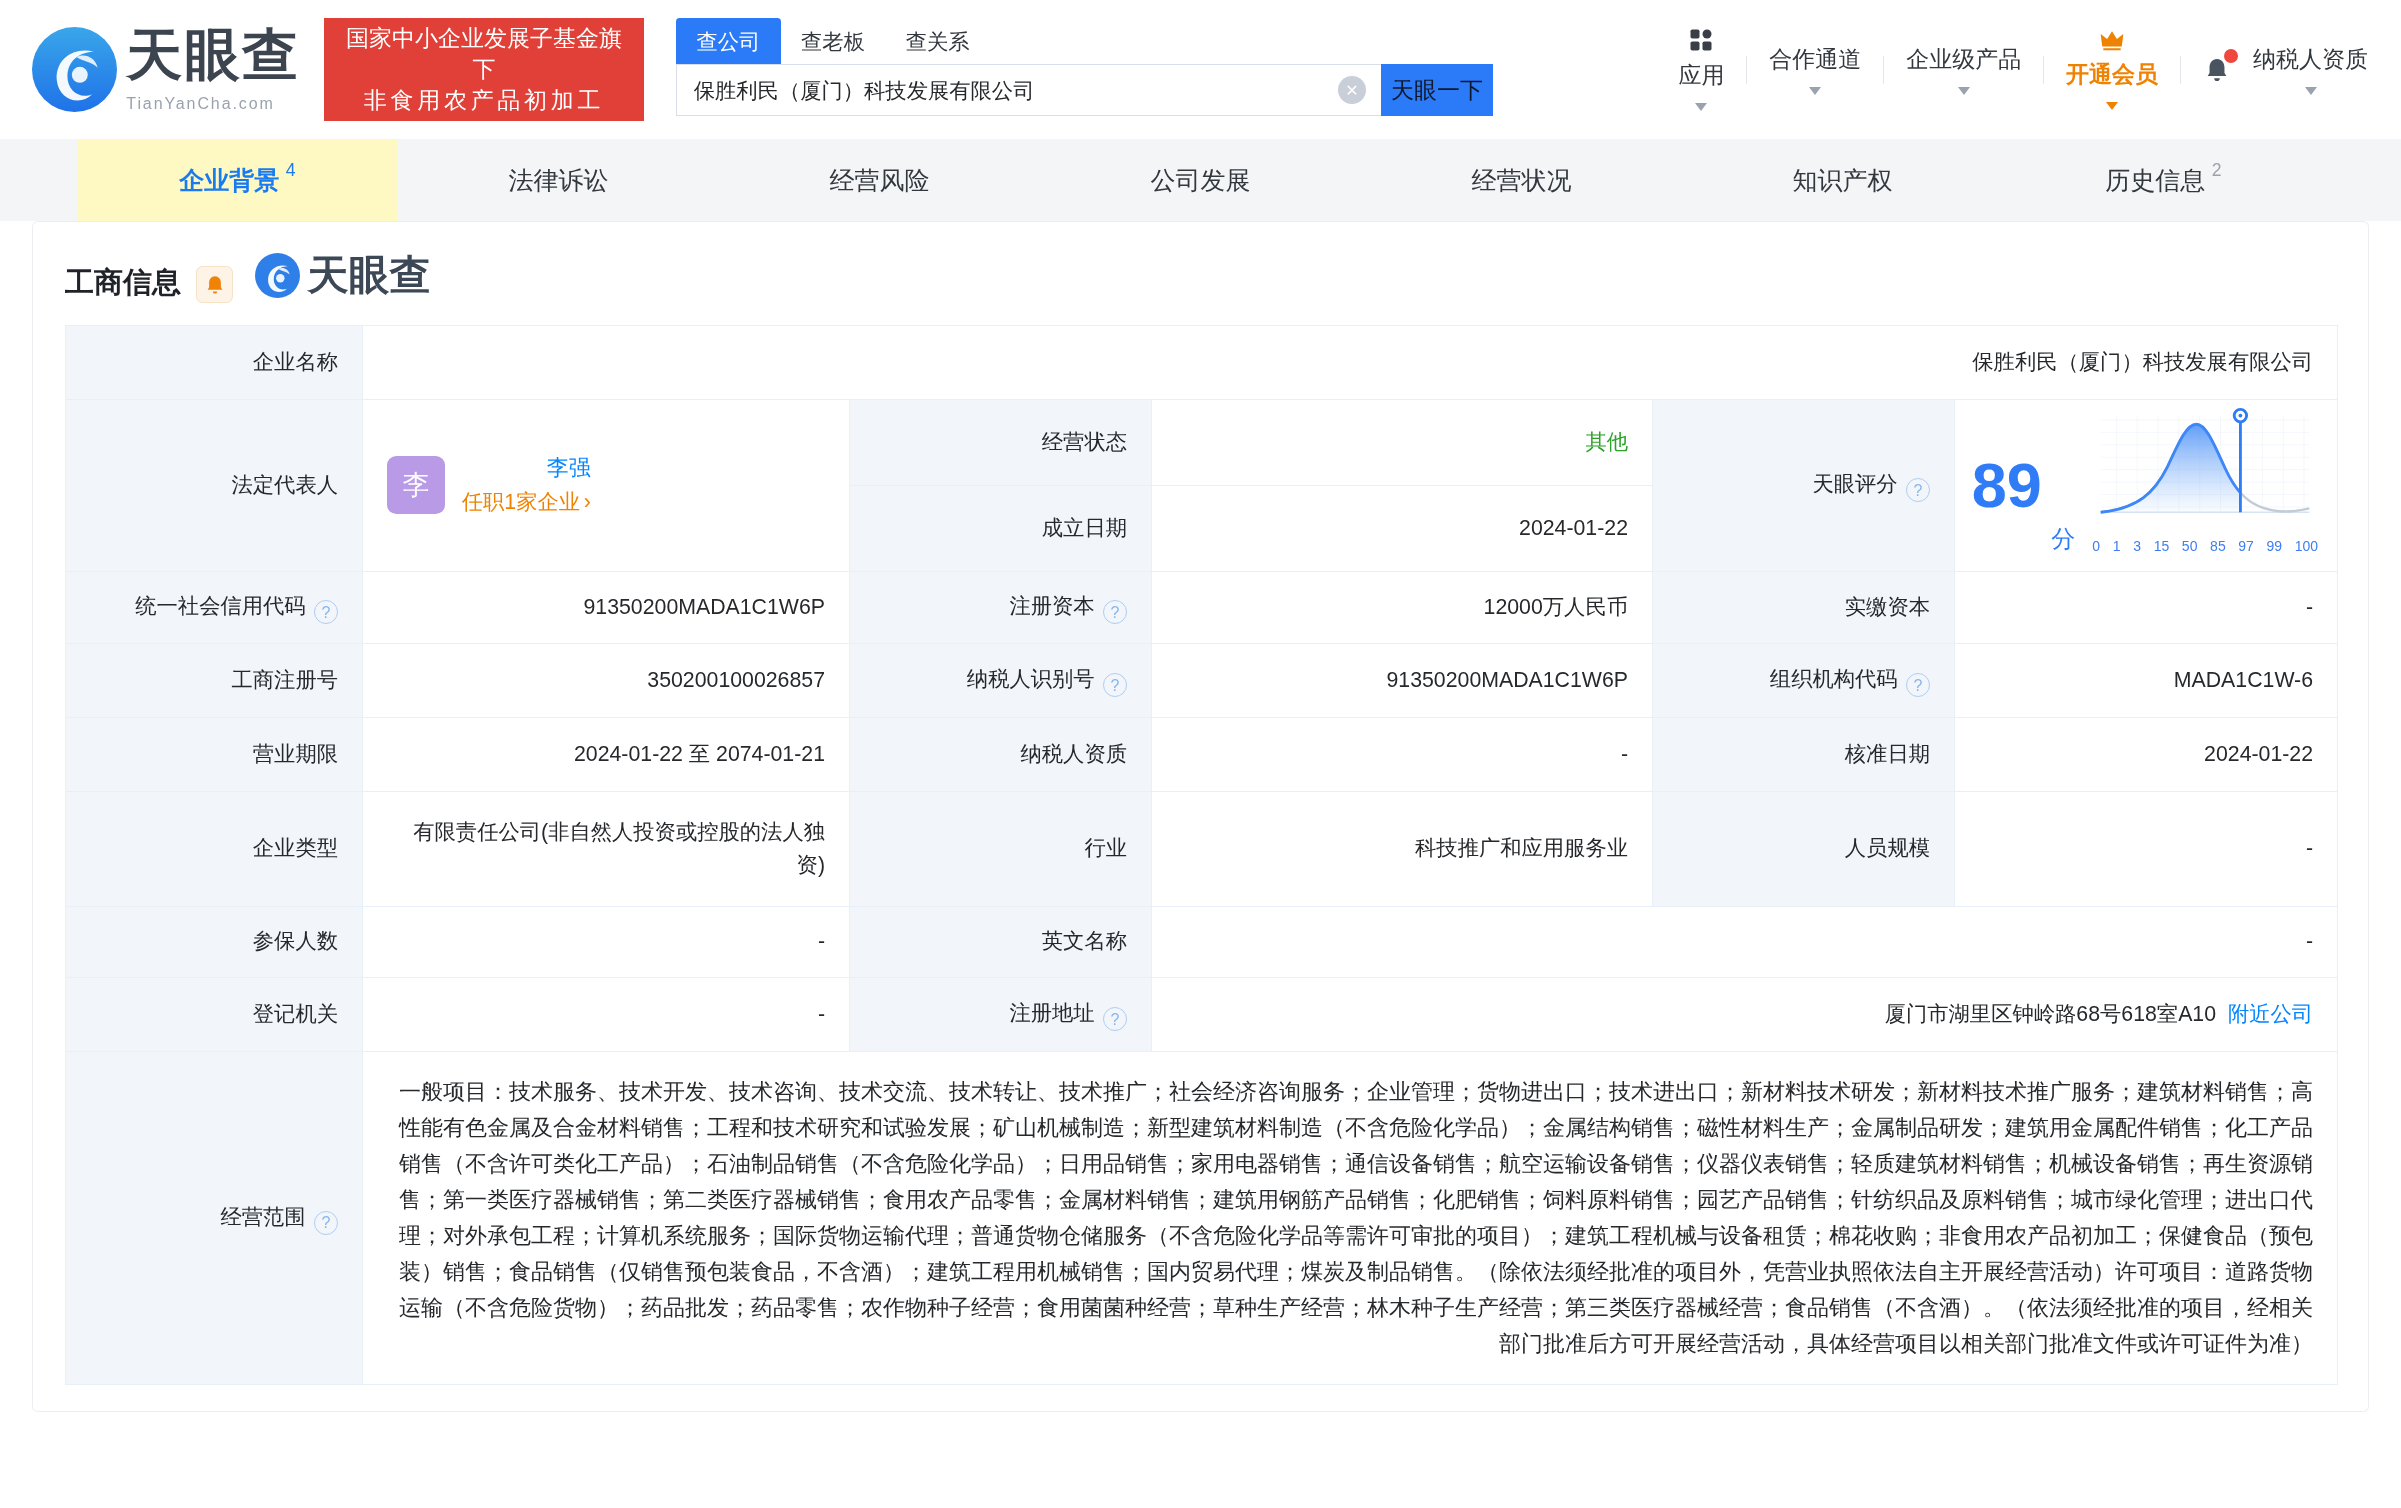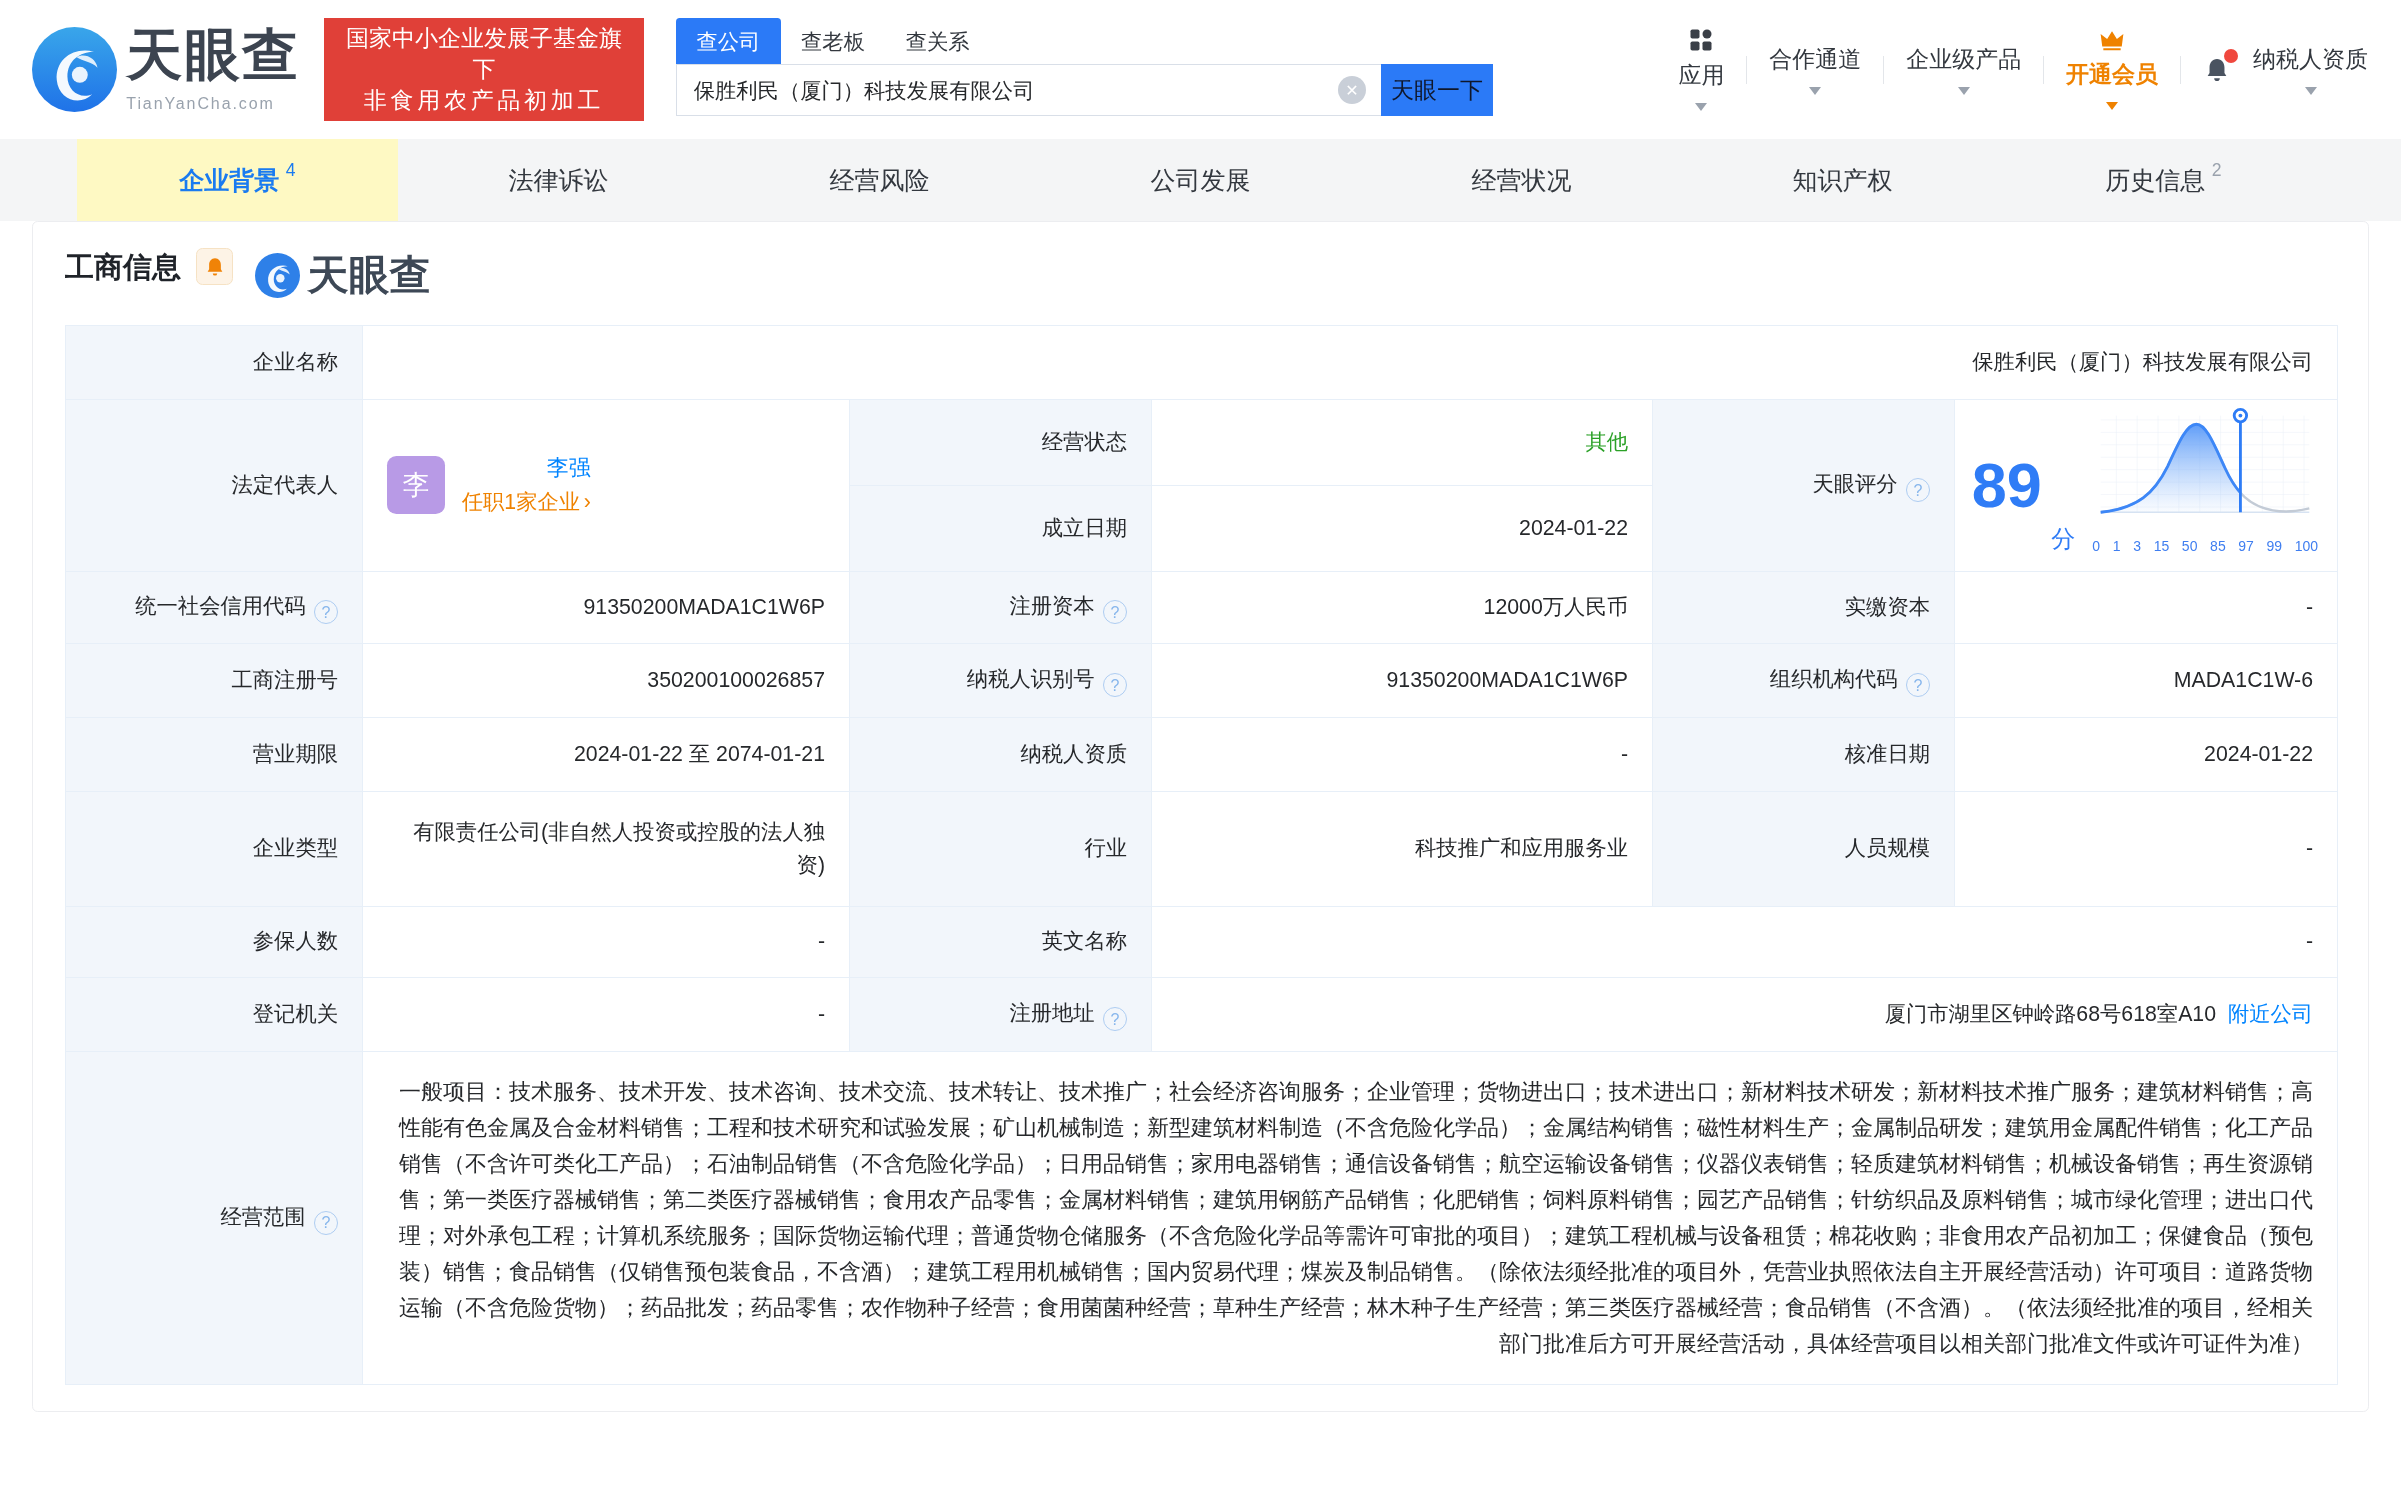--- a/index.html
+++ b/index.html
@@ -37,21 +37,21 @@
   
   .tabbar { height:82px; background:#f4f5f6; display:flex; padding:0 77px; }
   .tab { flex:1; display:flex; align-items:center; justify-content:center; font-size:25px; color:#33383f; cursor:pointer; position:relative; }
   .tab.active { background:#fef9c3; color:#1a7bf0; font-weight:bold; }
   .tab-sup { font-size:17.6px; margin-left:6.5px; position:relative; top:-9.3px; font-weight:normal; }
   .tab-sup.blue { color:#1a7bf0; }
   .tab-sup.gray { color:#9aa2ad; }
 
   
   .card { margin:0 32px; border:0.9px solid #ecedf0; border-radius:5.6px; background:#fff; padding:0 32px 26px; }
-  .card-hd { display:flex; align-items:flex-start; padding:26px 0 22px; }
+  .card-hd { display:flex; align-items:flex-end; padding:26px 0 22px; }
   .sec-title { font-size:29px; font-weight:bold; color:#1f2329; }
   .bell-badge { width:37px; height:37px; margin-left:15px; border-radius:6.5px; background:#fdf3e6; border:0.9px solid #f6e2c4; display:flex; align-items:center; justify-content:center; cursor:pointer; }
   .hd-actions { margin-left:auto; display:flex; align-items:center; gap:16.7px; }
   .act-btn { height:48px; border:0.9px solid #d9dde3; border-radius:4.6px; background:#fff; display:flex; align-items:center; gap:9.3px; padding:0 20.4px; font-size:21.3px; color:#40454d; cursor:pointer; font-family:inherit; }
   .wm { display:flex; align-items:center; gap:7.4px; margin-left:22px; }
   .wm-txt { font-size:41px; font-weight:bold; color:#3d4document; color:#3d4856; }
 
   
   table.info { width:2272px; border-collapse:collapse; table-layout:fixed;text-align:right; }
   table.info td { border:0.9px solid #e7eff8; font-size:21.3px; line-height:33px; padding:11px 24px; vertical-align:middle; color:#26282b; word-break:break-all; }

